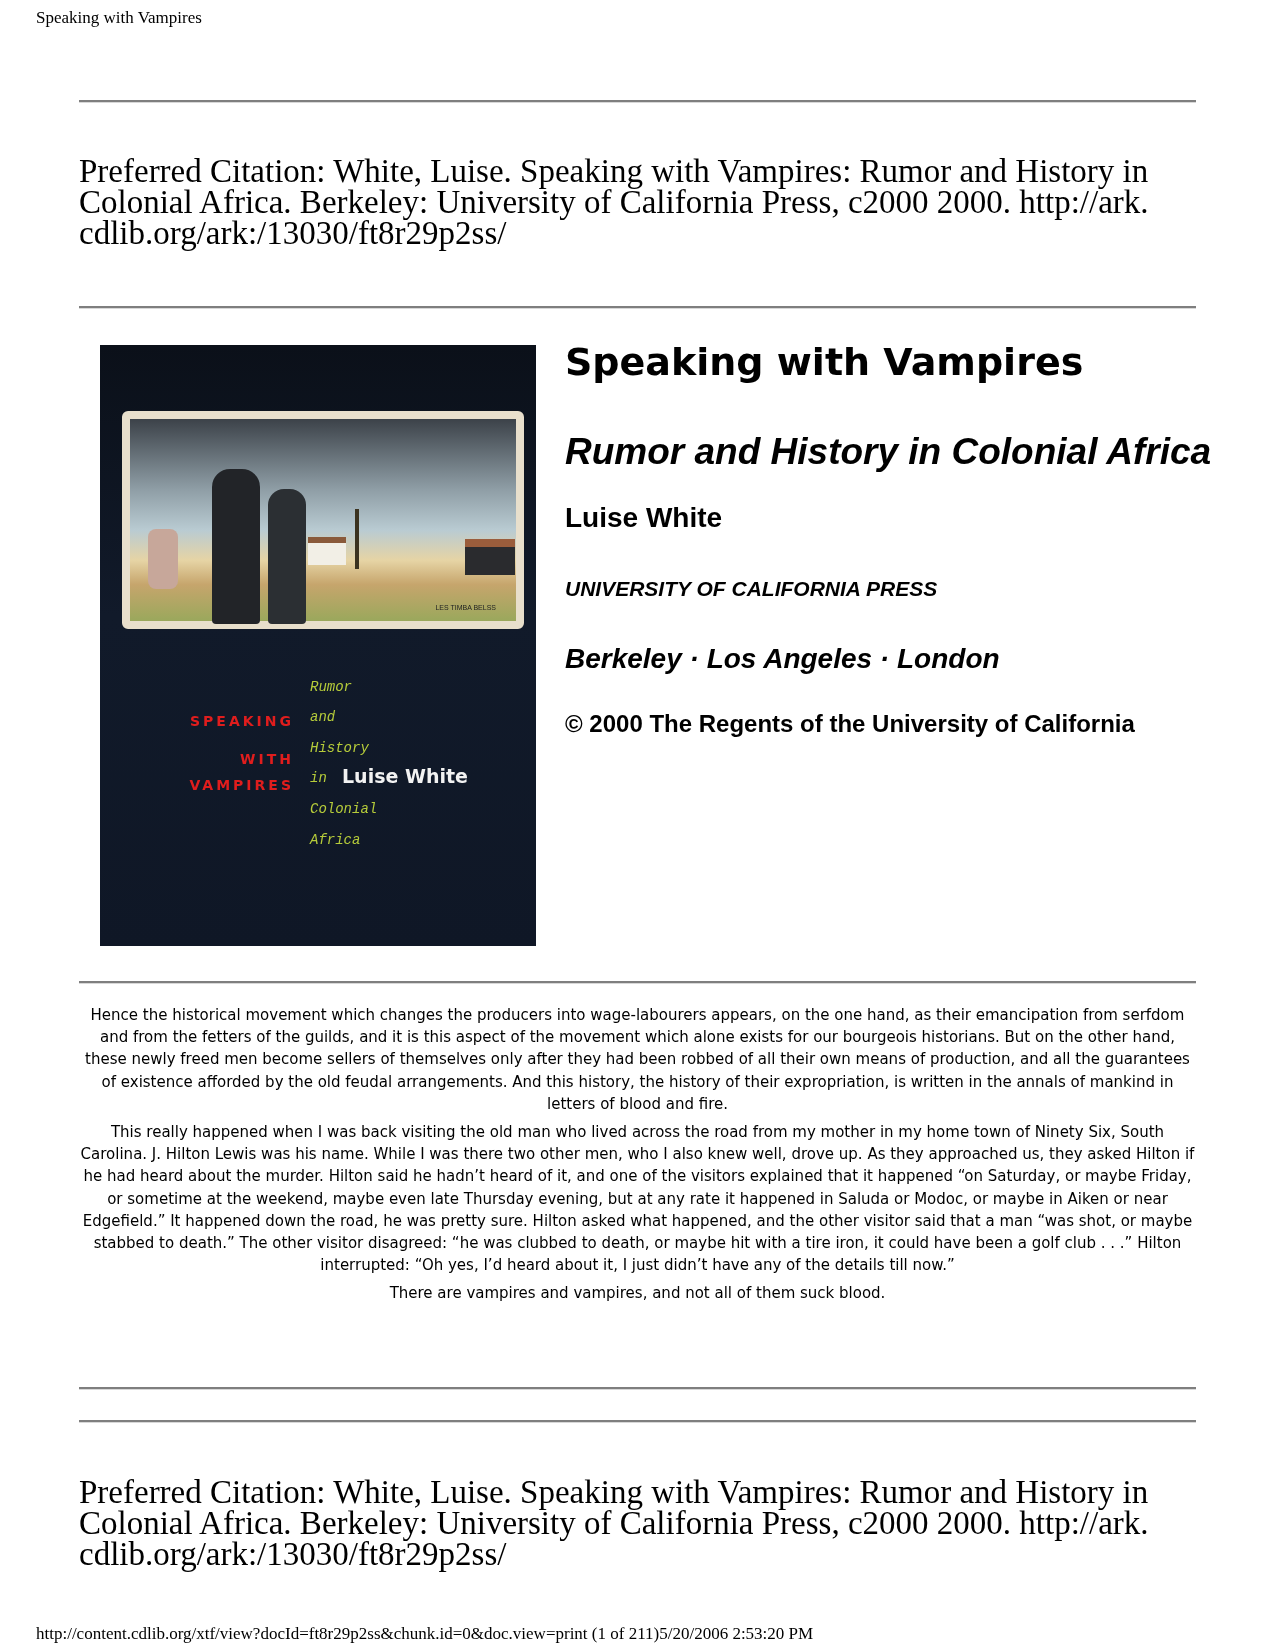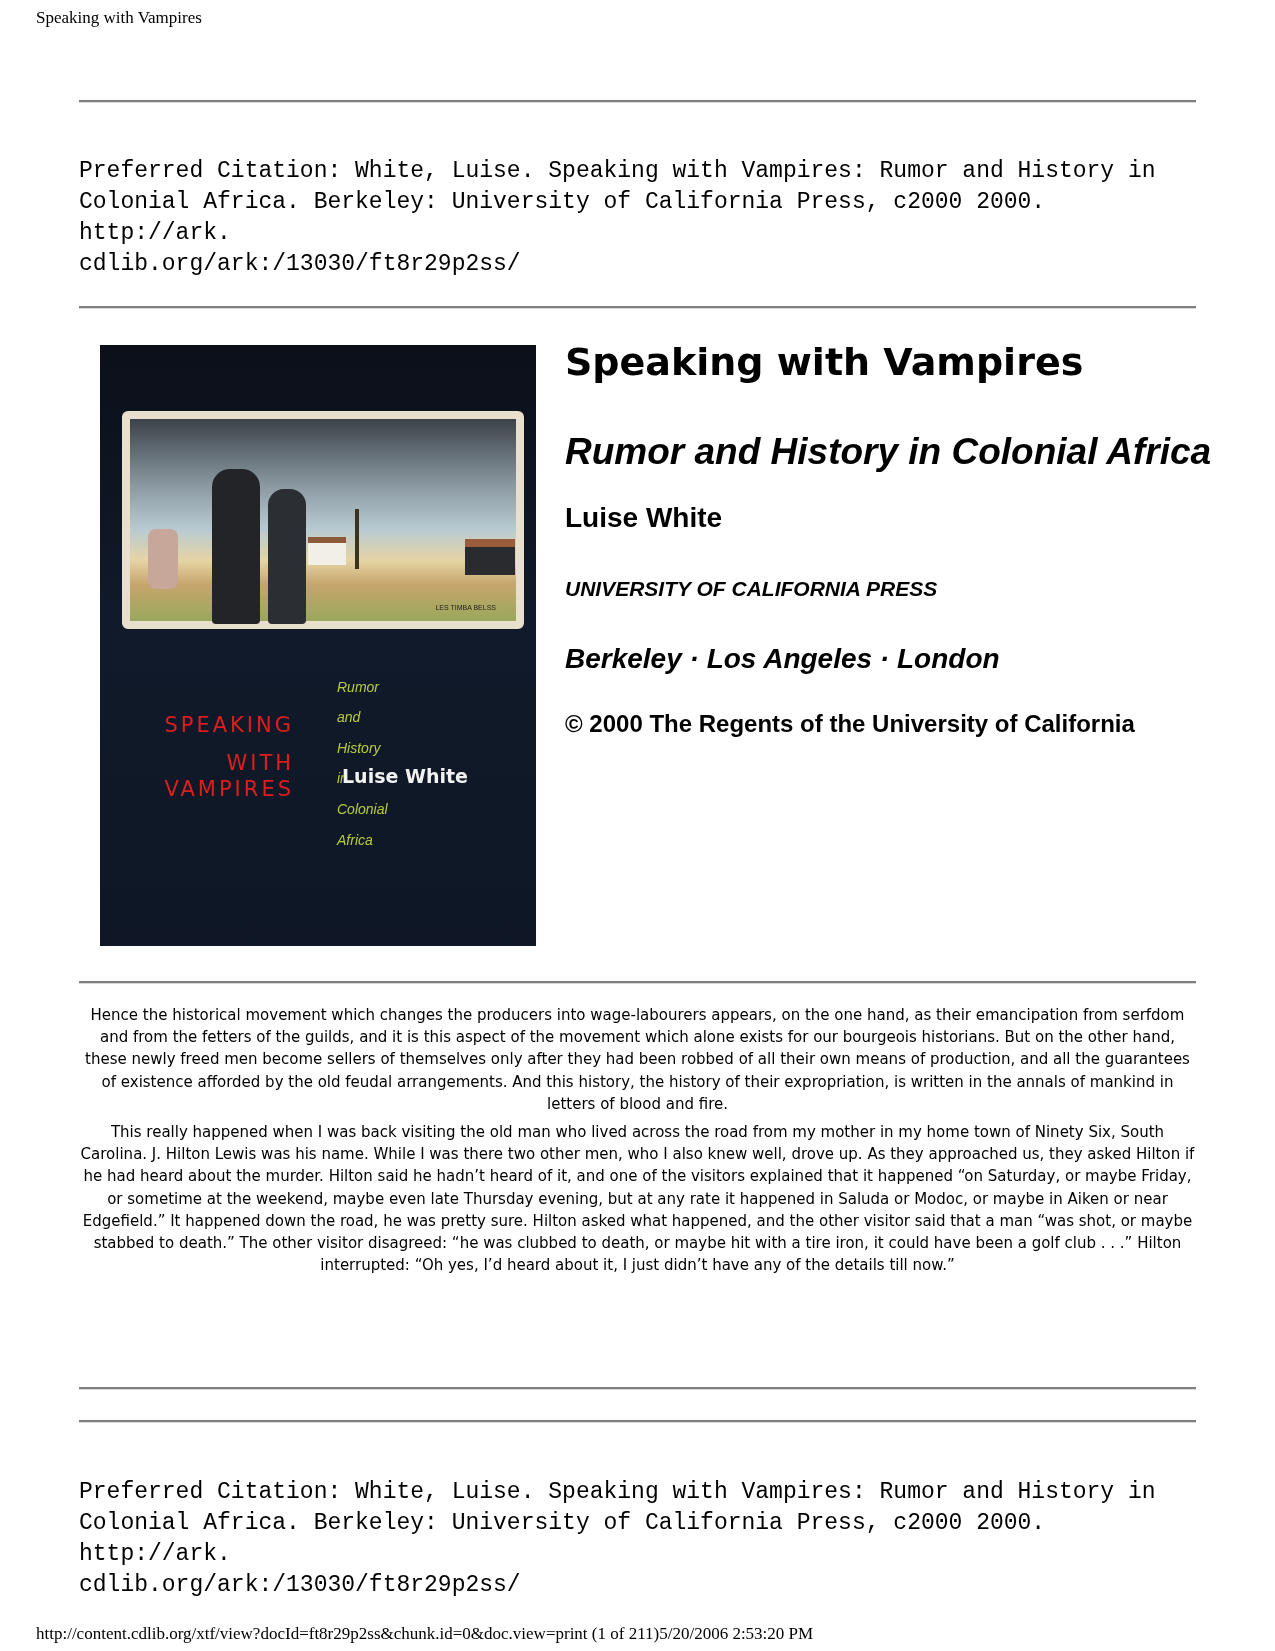--- a/index.html
+++ b/index.html
@@ -1,33 +1,33 @@
 <!DOCTYPE html>
 <html><head>
 <meta charset="utf-8">
 <style>
   html, body { margin:0; padding:0; background:#ffffff; }
   body { width:1275px; height:1651px; position:relative; overflow:hidden; color:#000; }
   .running-header { position:absolute; left:36px; top:8px; font-family:"Liberation Serif", serif; font-size:17px; }
   .running-footer { position:absolute; left:36px; top:1624px; font-family:"Liberation Serif", serif; font-size:17px; white-space:nowrap; }
   .rule { position:absolute; left:79px; width:1117px; height:0; border-top:2px solid #7f7f7f; border-bottom:1px solid #d8d8d8; }
-  .citation { position:absolute; left:79px; width:1120px; font-family:Liberation Mono, monospace; font-size:23px; line-height:31px; }
+  .citation { position:absolute; left:79px; width:1120px; font-family:Liberation Serif, serif; font-size:33px; line-height:31px; }
   .cover { position:absolute; left:100px; top:345px; width:436px; height:601px; background:#0d1420;
            background: linear-gradient(180deg,#0b1019 0%,#111a2a 45%,#0f1726 100%); overflow:hidden; }
   .cover-art { position:absolute; left:22px; top:66px; width:402px; height:218px; border:8px solid #e8dfcc; border-radius:6px;
                background: linear-gradient(180deg,#3c4249 0%,#8f9ea6 35%,#b9cbd2 55%,#e6d4a5 70%,#c6a56c 82%,#9aa85c 100%); box-sizing:border-box; }
   .art-figure1 { position:absolute; left:82px; top:50px; width:48px; height:155px; background:#222428; border-radius:18px 18px 4px 4px; }
   .art-figure2 { position:absolute; left:138px; top:70px; width:38px; height:135px; background:#2b2f33; border-radius:16px 16px 4px 4px; }
   .art-hut1 { position:absolute; left:178px; top:118px; width:38px; height:22px; background:#f2efe6; border-top:6px solid #8a5a3a; }
   .art-hut2 { position:absolute; left:335px; top:120px; width:50px; height:28px; background:#2a2b2e; border-top:8px solid #9a5d3c; }
   .art-palm { position:absolute; left:225px; top:90px; width:4px; height:60px; background:#3b3320; }
   .art-seated { position:absolute; left:18px; top:110px; width:30px; height:60px; background:#c7a79a; border-radius:8px; }
   .art-caption { position:absolute; right:20px; bottom:10px; font-family:"Liberation Sans", sans-serif; font-size:7px; color:#222; }
-  .cover-title-red { position:absolute; left:44px; width:150px; text-align:right; font-family:"DejaVu Sans", sans-serif; font-weight:normal; font-size:21px; letter-spacing:3px; color:#e01d1d; }
-  .cover-sub { position:absolute; left:210px; font-family:Liberation Sans, sans-serif; font-style:italic; font-size:14px; color:#b6cc3a;margin-left:27px; }
+  .cover-title-red { position:absolute; left:44px; width:150px; text-align:right; font-family:"DejaVu Sans", sans-serif; font-weight:bold; font-size:14px; letter-spacing:3px; color:#e01d1d; }
+  .cover-sub { position:absolute; left:210px; font-family:Liberation Mono, monospace; font-style:italic; font-size:14px; color:#b6cc3a; }
   .cover-author { position:absolute; left:242px; top:420px; font-family:"DejaVu Sans", sans-serif; font-weight:bold; font-size:19px; color:#f2f2f2; }
   .title-block { position:absolute; left:565px; top:340px; }
   .book-title { font-family:"DejaVu Sans", sans-serif; font-weight:bold; font-size:38px; margin:0; position:absolute; top:0; white-space:nowrap; }
   .book-subtitle { font-family:Liberation Sans, sans-serif; font-weight:bold; font-style:italic; font-size:37px; position:absolute; top:91px; white-space:nowrap; }
   .book-author { font-family:"Liberation Sans", sans-serif; font-weight:bold; font-size:28px; position:absolute; top:162px; white-space:nowrap; }
   .book-publisher { font-family:"Liberation Sans", sans-serif; font-weight:bold; font-size:21px; position:absolute; top:237px; white-space:nowrap;font-style:italic; }
   .book-places { font-family:"Liberation Sans", sans-serif; font-weight:bold; font-style:italic; font-size:28px; position:absolute; top:303px; white-space:nowrap; }
   .book-copyright { font-family:"Liberation Sans", sans-serif; font-weight:bold; font-size:24px; position:absolute; top:370px; white-space:nowrap; }
   .epigraphs { position:absolute; left:79px; width:1117px; top:1004px; font-family:"DejaVu Sans", sans-serif; font-size:15px; line-height:22.2px; text-align:center; }
   .epigraphs p { margin:0 0 6px 0; }
@@ -76,20 +76,21 @@
   <div class="book-publisher">UNIVERSITY OF CALIFORNIA PRESS</div>
   <div class="book-places">Berkeley · Los Angeles · London</div>
   <div class="book-copyright">© 2000 The Regents of the University of California</div>
 </div>
 
 <div class="rule" style="top:981px;"></div>
 
 <div class="epigraphs">
   <p>Hence the historical movement which changes the producers into wage-labourers appears, on the one hand, as their emancipation from serfdom and from the fetters of the guilds, and it is this aspect of the movement which alone exists for our bourgeois historians. But on the other hand, these newly freed men become sellers of themselves only after they had been robbed of all their own means of production, and all the guarantees of existence afforded by the old feudal arrangements. And this history, the history of their expropriation, is written in the annals of mankind in letters of blood and fire.</p>
   <p>This really happened when I was back visiting the old man who lived across the road from my mother in my home town of Ninety Six, South Carolina. J. Hilton Lewis was his name. While I was there two other men, who I also knew well, drove up. As they approached us, they asked Hilton if he had heard about the murder. Hilton said he hadn’t heard of it, and one of the visitors explained that it happened “on Saturday, or maybe Friday, or sometime at the weekend, maybe even late Thursday evening, but at any rate it happened in Saluda or Modoc, or maybe in Aiken or near Edgefield.” It happened down the road, he was pretty sure. Hilton asked what happened, and the other visitor said that a man “was shot, or maybe stabbed to death.” The other visitor disagreed: “he was clubbed to death, or maybe hit with a tire iron, it could have been a golf club . . .” Hilton interrupted: “Oh yes, I’d heard about it, I just didn’t have any of the details till now.”</p>
+  <p>There are vampires and vampires, and not all of them suck blood.</p>
 </div>
 
 <div class="rule" style="top:1387px;"></div>
 <div class="rule" style="top:1420px;"></div>
 
 <div class="citation" style="top:1477px;">
   <div>Preferred Citation: White, Luise. Speaking with Vampires: Rumor and History in</div>
   <div>Colonial Africa. Berkeley:  University of California Press,  c2000 2000. http://ark.</div>
   <div>cdlib.org/ark:/13030/ft8r29p2ss/</div>
 </div>

